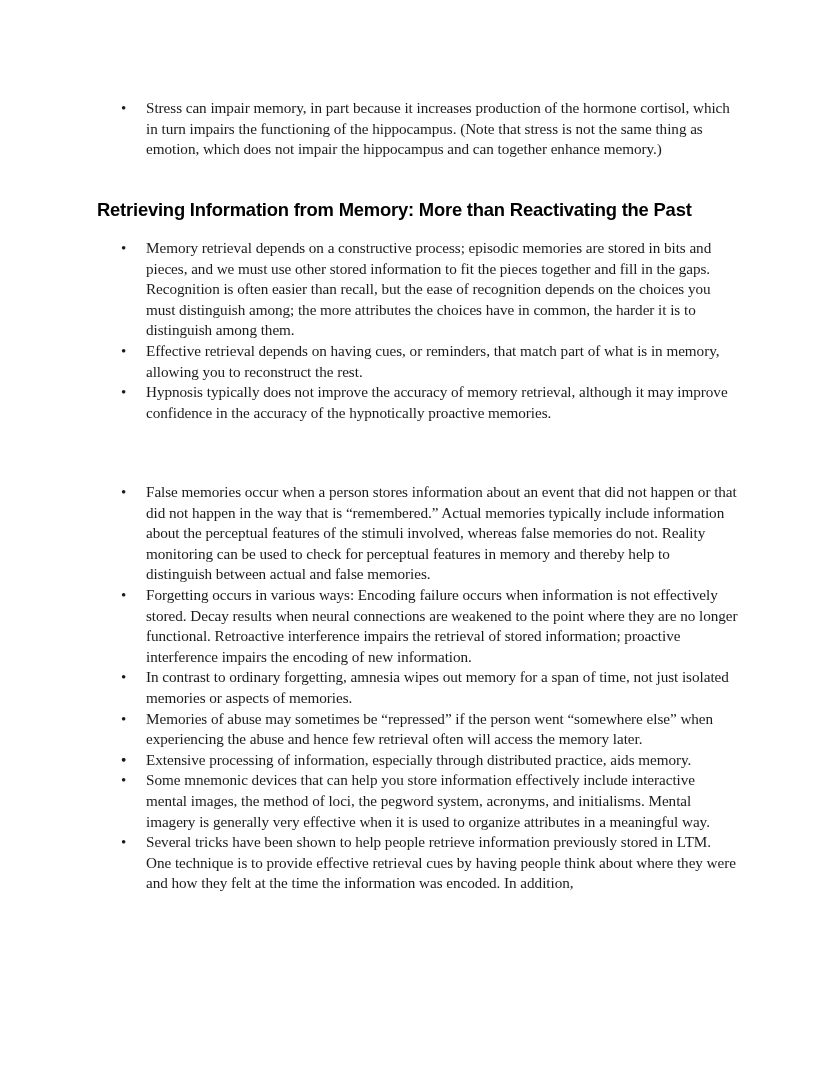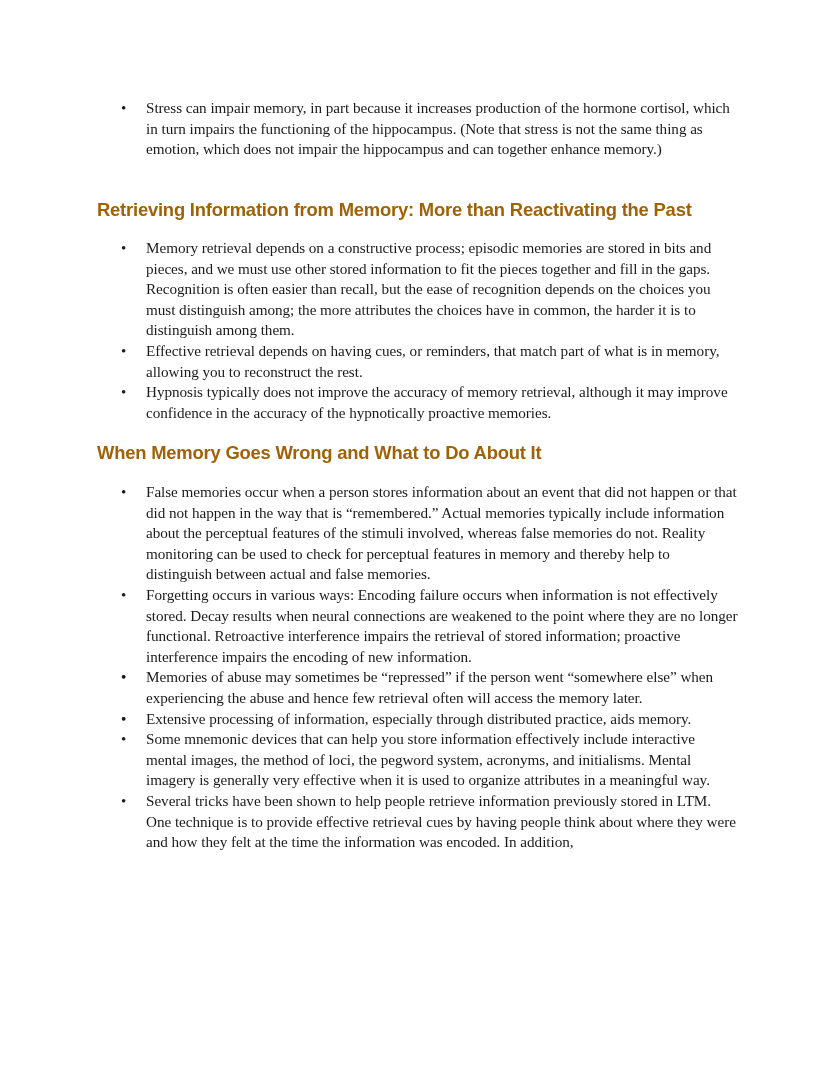--- a/index.html
+++ b/index.html
@@ -45,21 +45,21 @@
       font-size: 15px;
       line-height: 20.6px;
       color: #1a1a1a;
     }
     .heading {
       position: absolute;
       left: 97px;
       font-family: "Liberation Sans", "DejaVu Sans", sans-serif;
       font-weight: bold;
       font-size: 18.4px;
-      color: #a16207;
+      color: #000000;
       margin: 0;
       white-space: nowrap;
       letter-spacing: -0.2px;
     }
     #list-1 { top: 98px; }
     #heading-1 { top: 199px; }
     #list-2 { top: 238px; }
     #heading-2 { top: 442px; }
     #list-3 { top: 482px; }
   </style>
@@ -85,33 +85,33 @@
     <li class="bullet-item">
       <span class="bullet">•</span>
       <span>Effective retrieval depends on having cues, or reminders, that match part of what is in memory, allowing you to reconstruct the rest.</span>
     </li>
     <li class="bullet-item">
       <span class="bullet">•</span>
       <span>Hypnosis typically does not improve the accuracy of memory retrieval, although it may improve confidence in the accuracy of the hypnotically proactive memories.</span>
     </li>
   </ul>
 
-  <h2 class="heading" id="heading-2">When Memory Goes Wrong and What to Do About It</h2>
 
   <ul class="section-list" id="list-3">
     <li class="bullet-item">
       <span class="bullet">•</span>
       <span>False memories occur when a person stores information about an event that did not happen or that did not happen in the way that is “remembered.” Actual memories typically include information about the perceptual features of the stimuli involved, whereas false memories do not. Reality monitoring can be used to check for perceptual features in memory and thereby help to distinguish between actual and false memories.</span>
     </li>
     <li class="bullet-item">
       <span class="bullet">•</span>
       <span>Forgetting occurs in various ways: Encoding failure occurs when information is not effectively stored. Decay results when neural connections are weakened to the point where they are no longer functional. Retroactive interference impairs the retrieval of stored information; proactive interference impairs the encoding of new information.</span>
     </li>
     <li class="bullet-item">
       <span class="bullet">•</span>
+      <span>In contrast to ordinary forgetting, amnesia wipes out memory for a span of time, not just isolated memories or aspects of memories.</span>
     </li>
     <li class="bullet-item">
       <span class="bullet">•</span>
       <span>Memories of abuse may sometimes be “repressed” if the person went “somewhere else” when experiencing the abuse and hence few retrieval often will access the memory later.</span>
     </li>
     <li class="bullet-item">
       <span class="bullet">•</span>
     </li>
     <li class="bullet-item">
       <span class="bullet">•</span>

